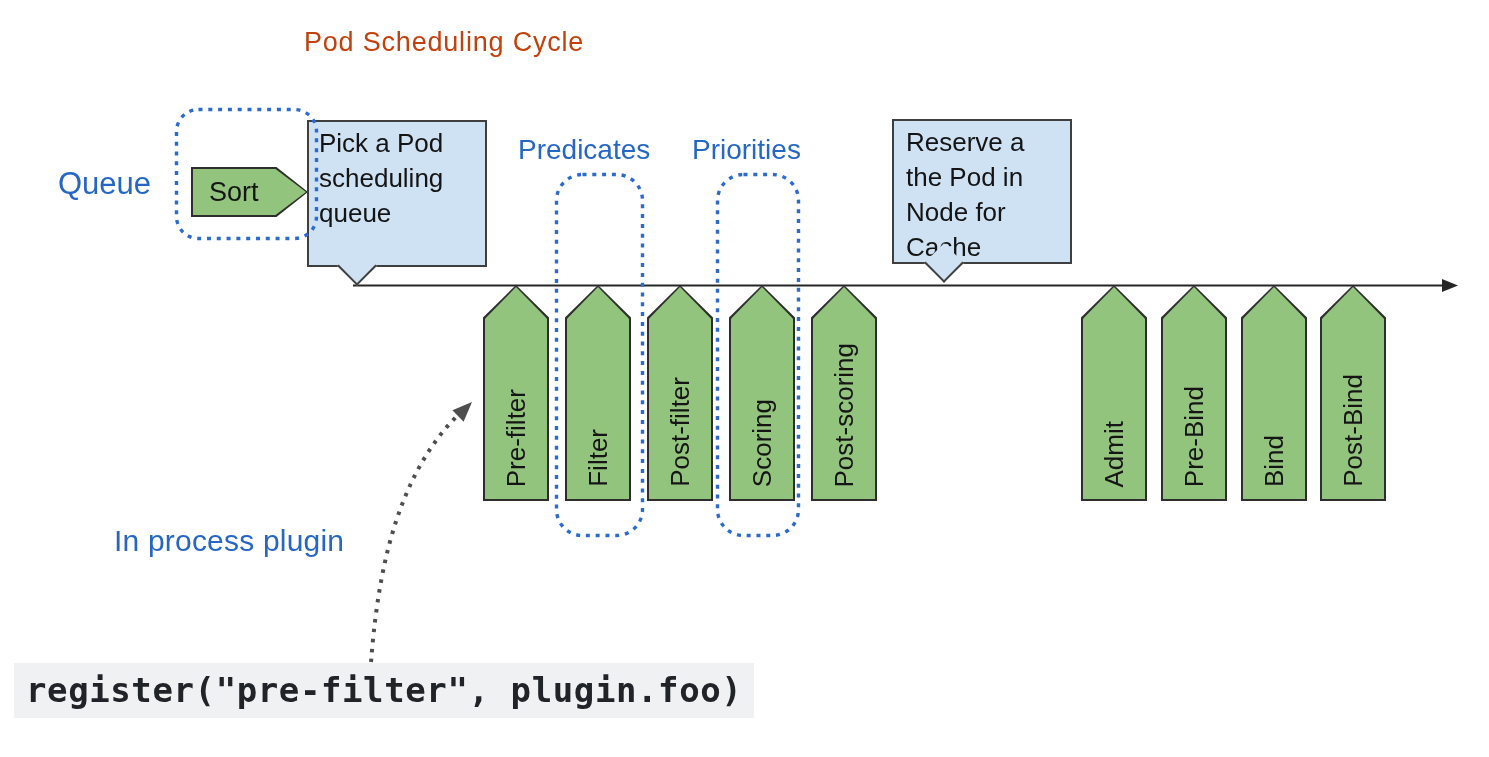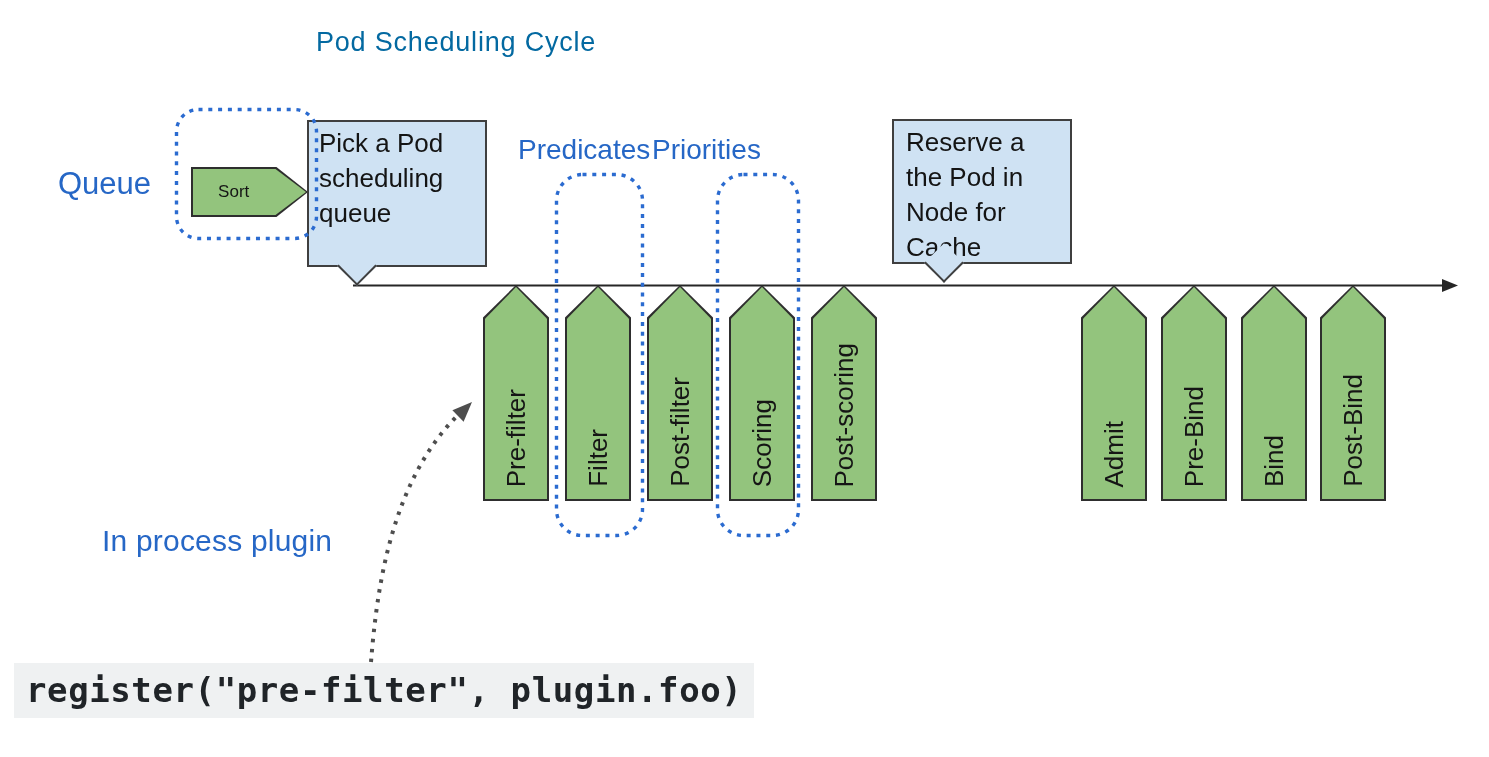--- a/index.html
+++ b/index.html
@@ -5,31 +5,31 @@
   html,body{margin:0;padding:0;background:#ffffff;}
   .canvas{
     position:relative;width:1489px;height:757px;background:#ffffff;overflow:hidden;
     font-family:"Liberation Sans", sans-serif;
   }
   svg.layer{position:absolute;left:0;top:0;width:1489px;height:757px;pointer-events:none;}
   .layer-under{z-index:1;}
   .layer-over{z-index:4;}
 
   .diagram-title{
-    position:absolute;left:316px;top:27px;z-index:5;
-    font-size:27px;letter-spacing:.8px;color:#0369a1;
+    position:absolute;left:304px;top:27px;z-index:5;
+    font-size:27px;letter-spacing:.8px;color:#c2410c;
   }
 
   .blue-label{
     position:absolute;z-index:5;color:#2667C6;font-weight:normal;white-space:nowrap;
   }
   .lbl-queue{left:58px;top:166px;font-size:31px;}
   .lbl-predicates{left:518px;top:134px;font-size:28px;}
-  .lbl-priorities{left:652px;top:134px;font-size:28px;text-align:right;}
-  .lbl-inprocess{left:102px;top:524px;font-size:30px;letter-spacing:.2px;}
+  .lbl-priorities{left:692px;top:134px;font-size:28px;text-align:right;}
+  .lbl-inprocess{left:114px;top:524px;font-size:30px;letter-spacing:.2px;}
 
   
   .stage{position:absolute;top:285px;width:66px;height:216px;z-index:2;}
   .stage-shape{position:absolute;inset:0;background:#2e2e2e;
     clip-path:polygon(50% 0,100% 15%,100% 100%,0 100%,0 15%);}
   .stage-fill{position:absolute;inset:2px;background:#93C47D;
     clip-path:polygon(50% 0,100% 15%,100% 100%,0 100%,0 15%);}
   .stage-label{
     position:absolute;bottom:14px;left:50%;
     transform:translateX(-50%) rotate(180deg);
@@ -38,21 +38,21 @@
   }
 
   
   .sort{position:absolute;left:191px;top:167px;width:117px;height:50px;z-index:2;}
   .sort-shape{position:absolute;inset:0;background:#2e2e2e;
     clip-path:polygon(0 0,73% 0,100% 50%,73% 100%,0 100%);}
   .sort-fill{position:absolute;inset:2px;background:#93C47D;
     clip-path:polygon(0 0,73% 0,100% 50%,73% 100%,0 100%);}
   .sort-label{position:absolute;left:0;right:27%;top:0;bottom:0;
     display:flex;align-items:center;justify-content:center;
-    font-size:17px;color:#151515;}
+    font-size:27px;color:#151515;}
 
   
   .callout{
     position:absolute;z-index:3;background:#CFE2F3;border:2px solid #3f3f3f;
     color:#141414;font-size:26px;line-height:35px;padding:4px 0 0 10px;
   }
   .callout-pick{left:307px;top:120px;width:166px;height:139px;}
   .callout-reserve{left:892px;top:119px;width:164px;height:137px;padding-left:12px;}
   .callout-tail{
     position:absolute;width:26px;height:26px;background:#CFE2F3;

